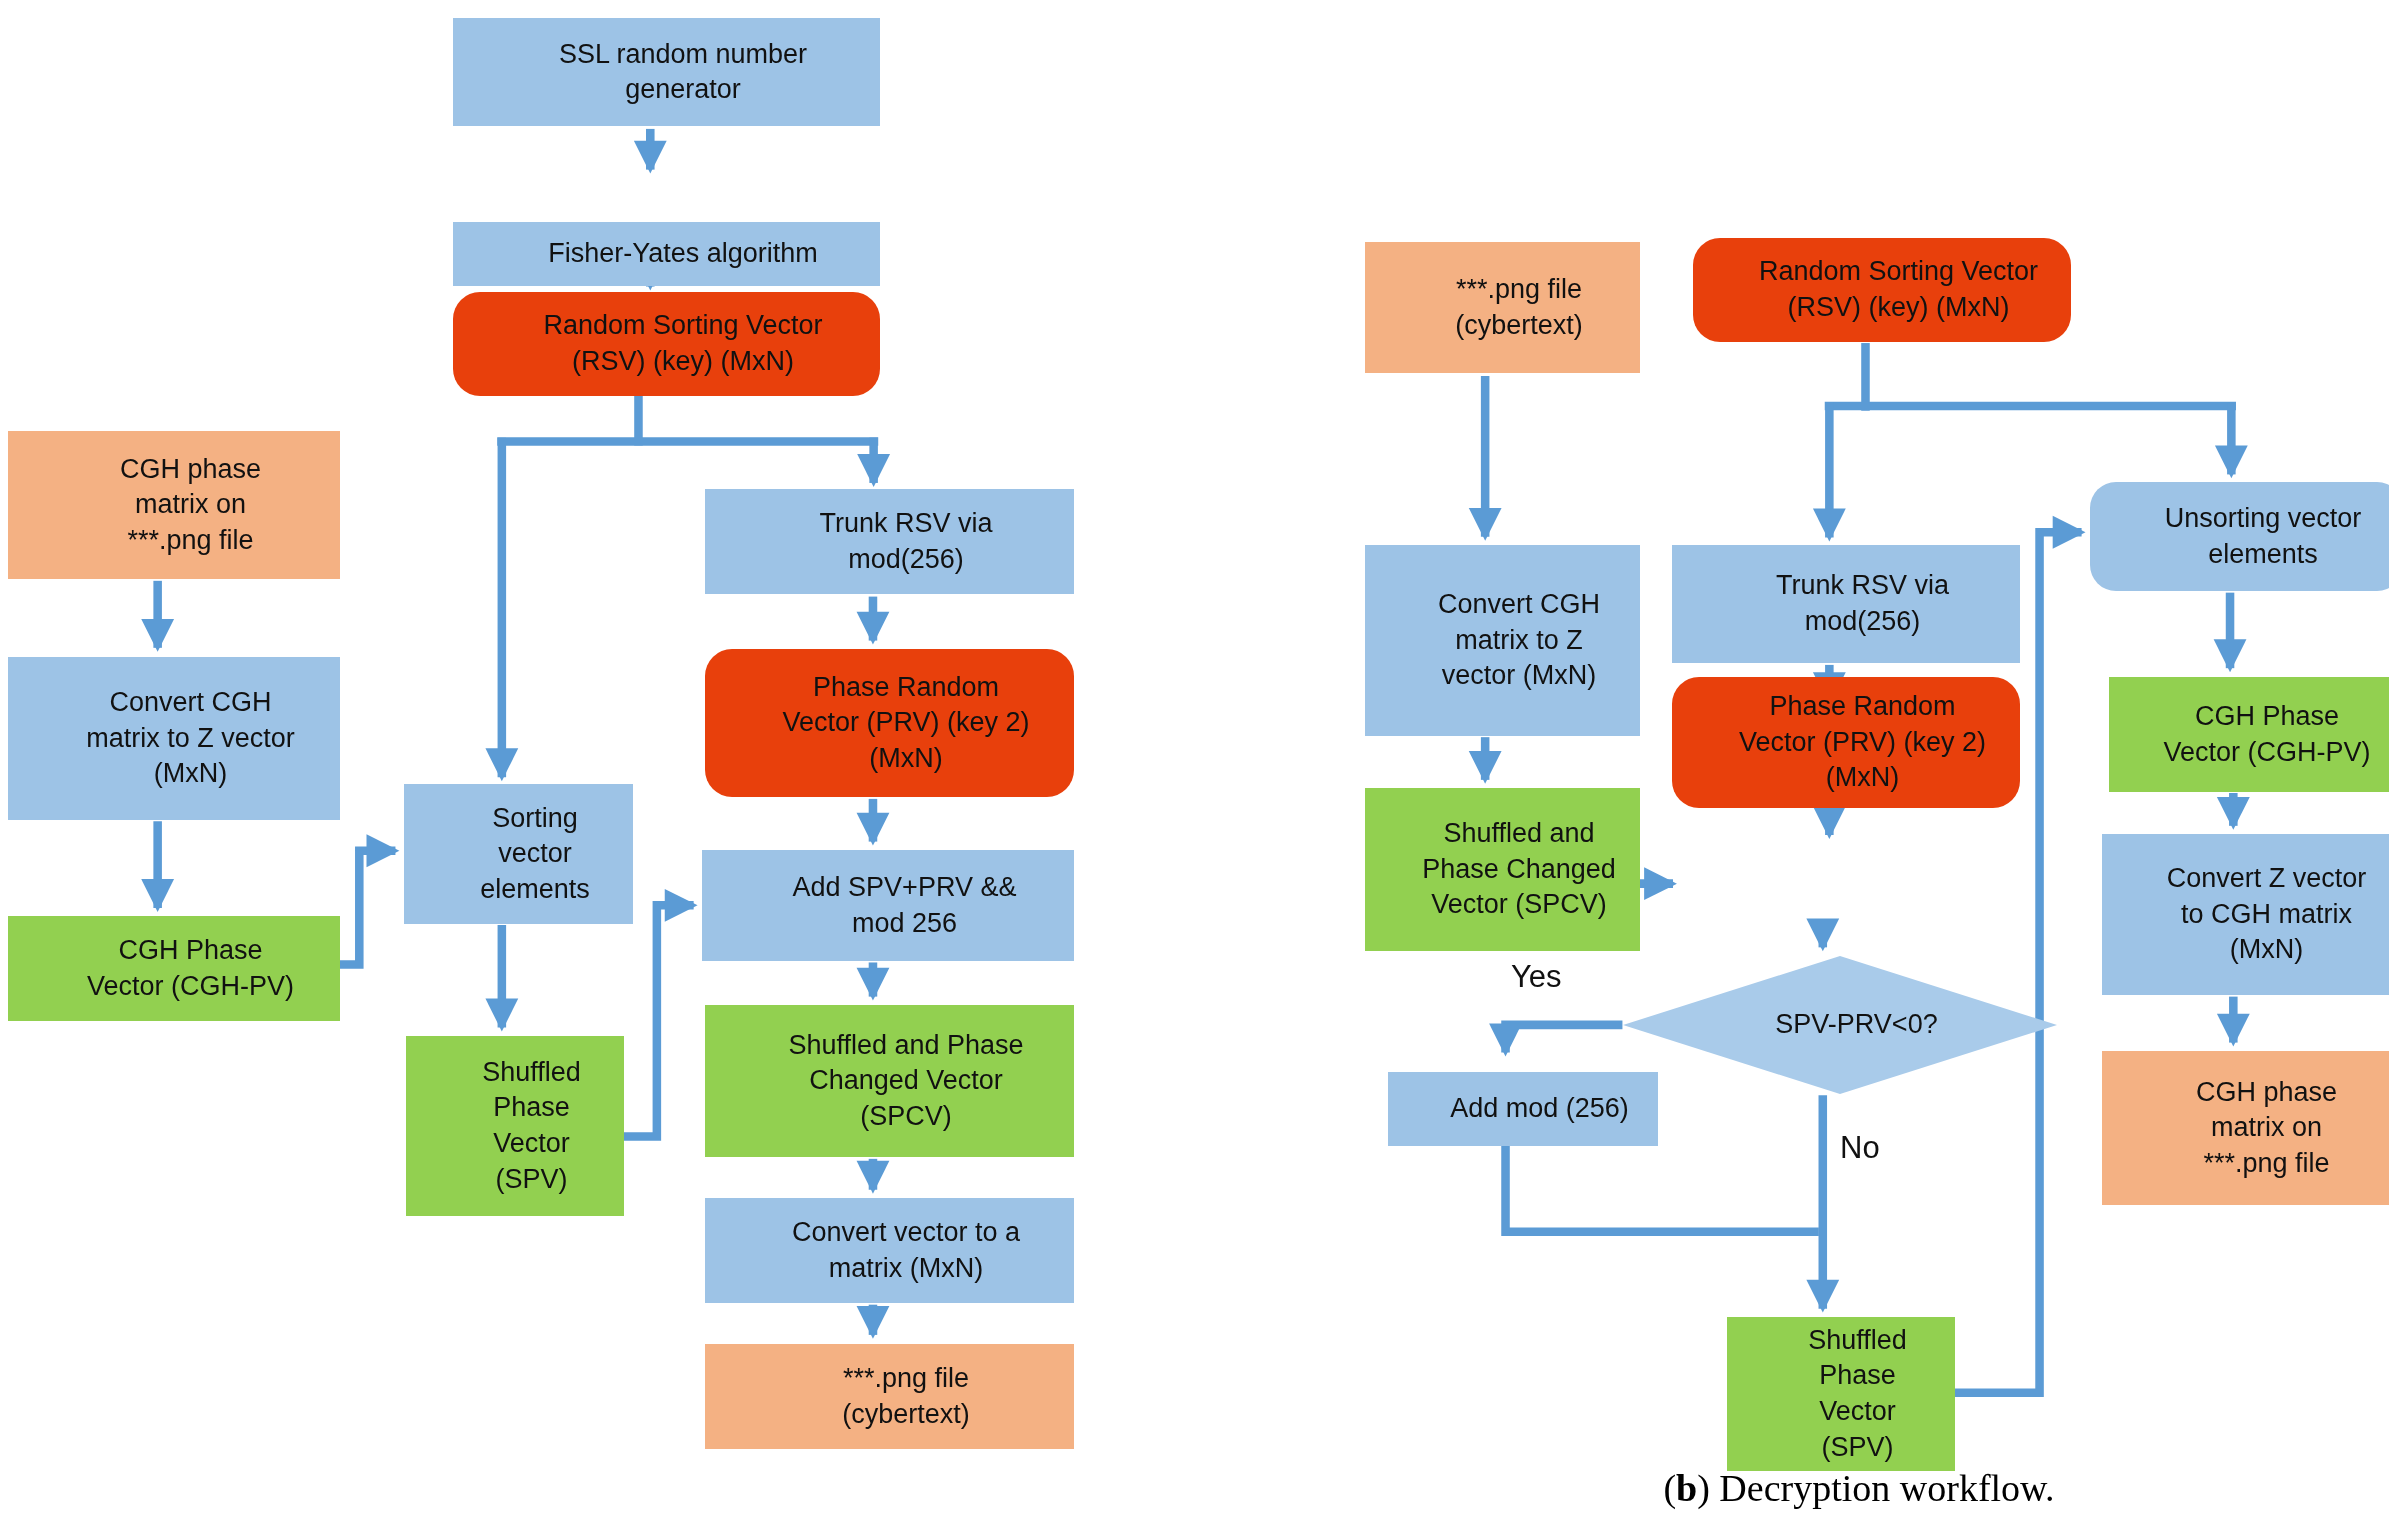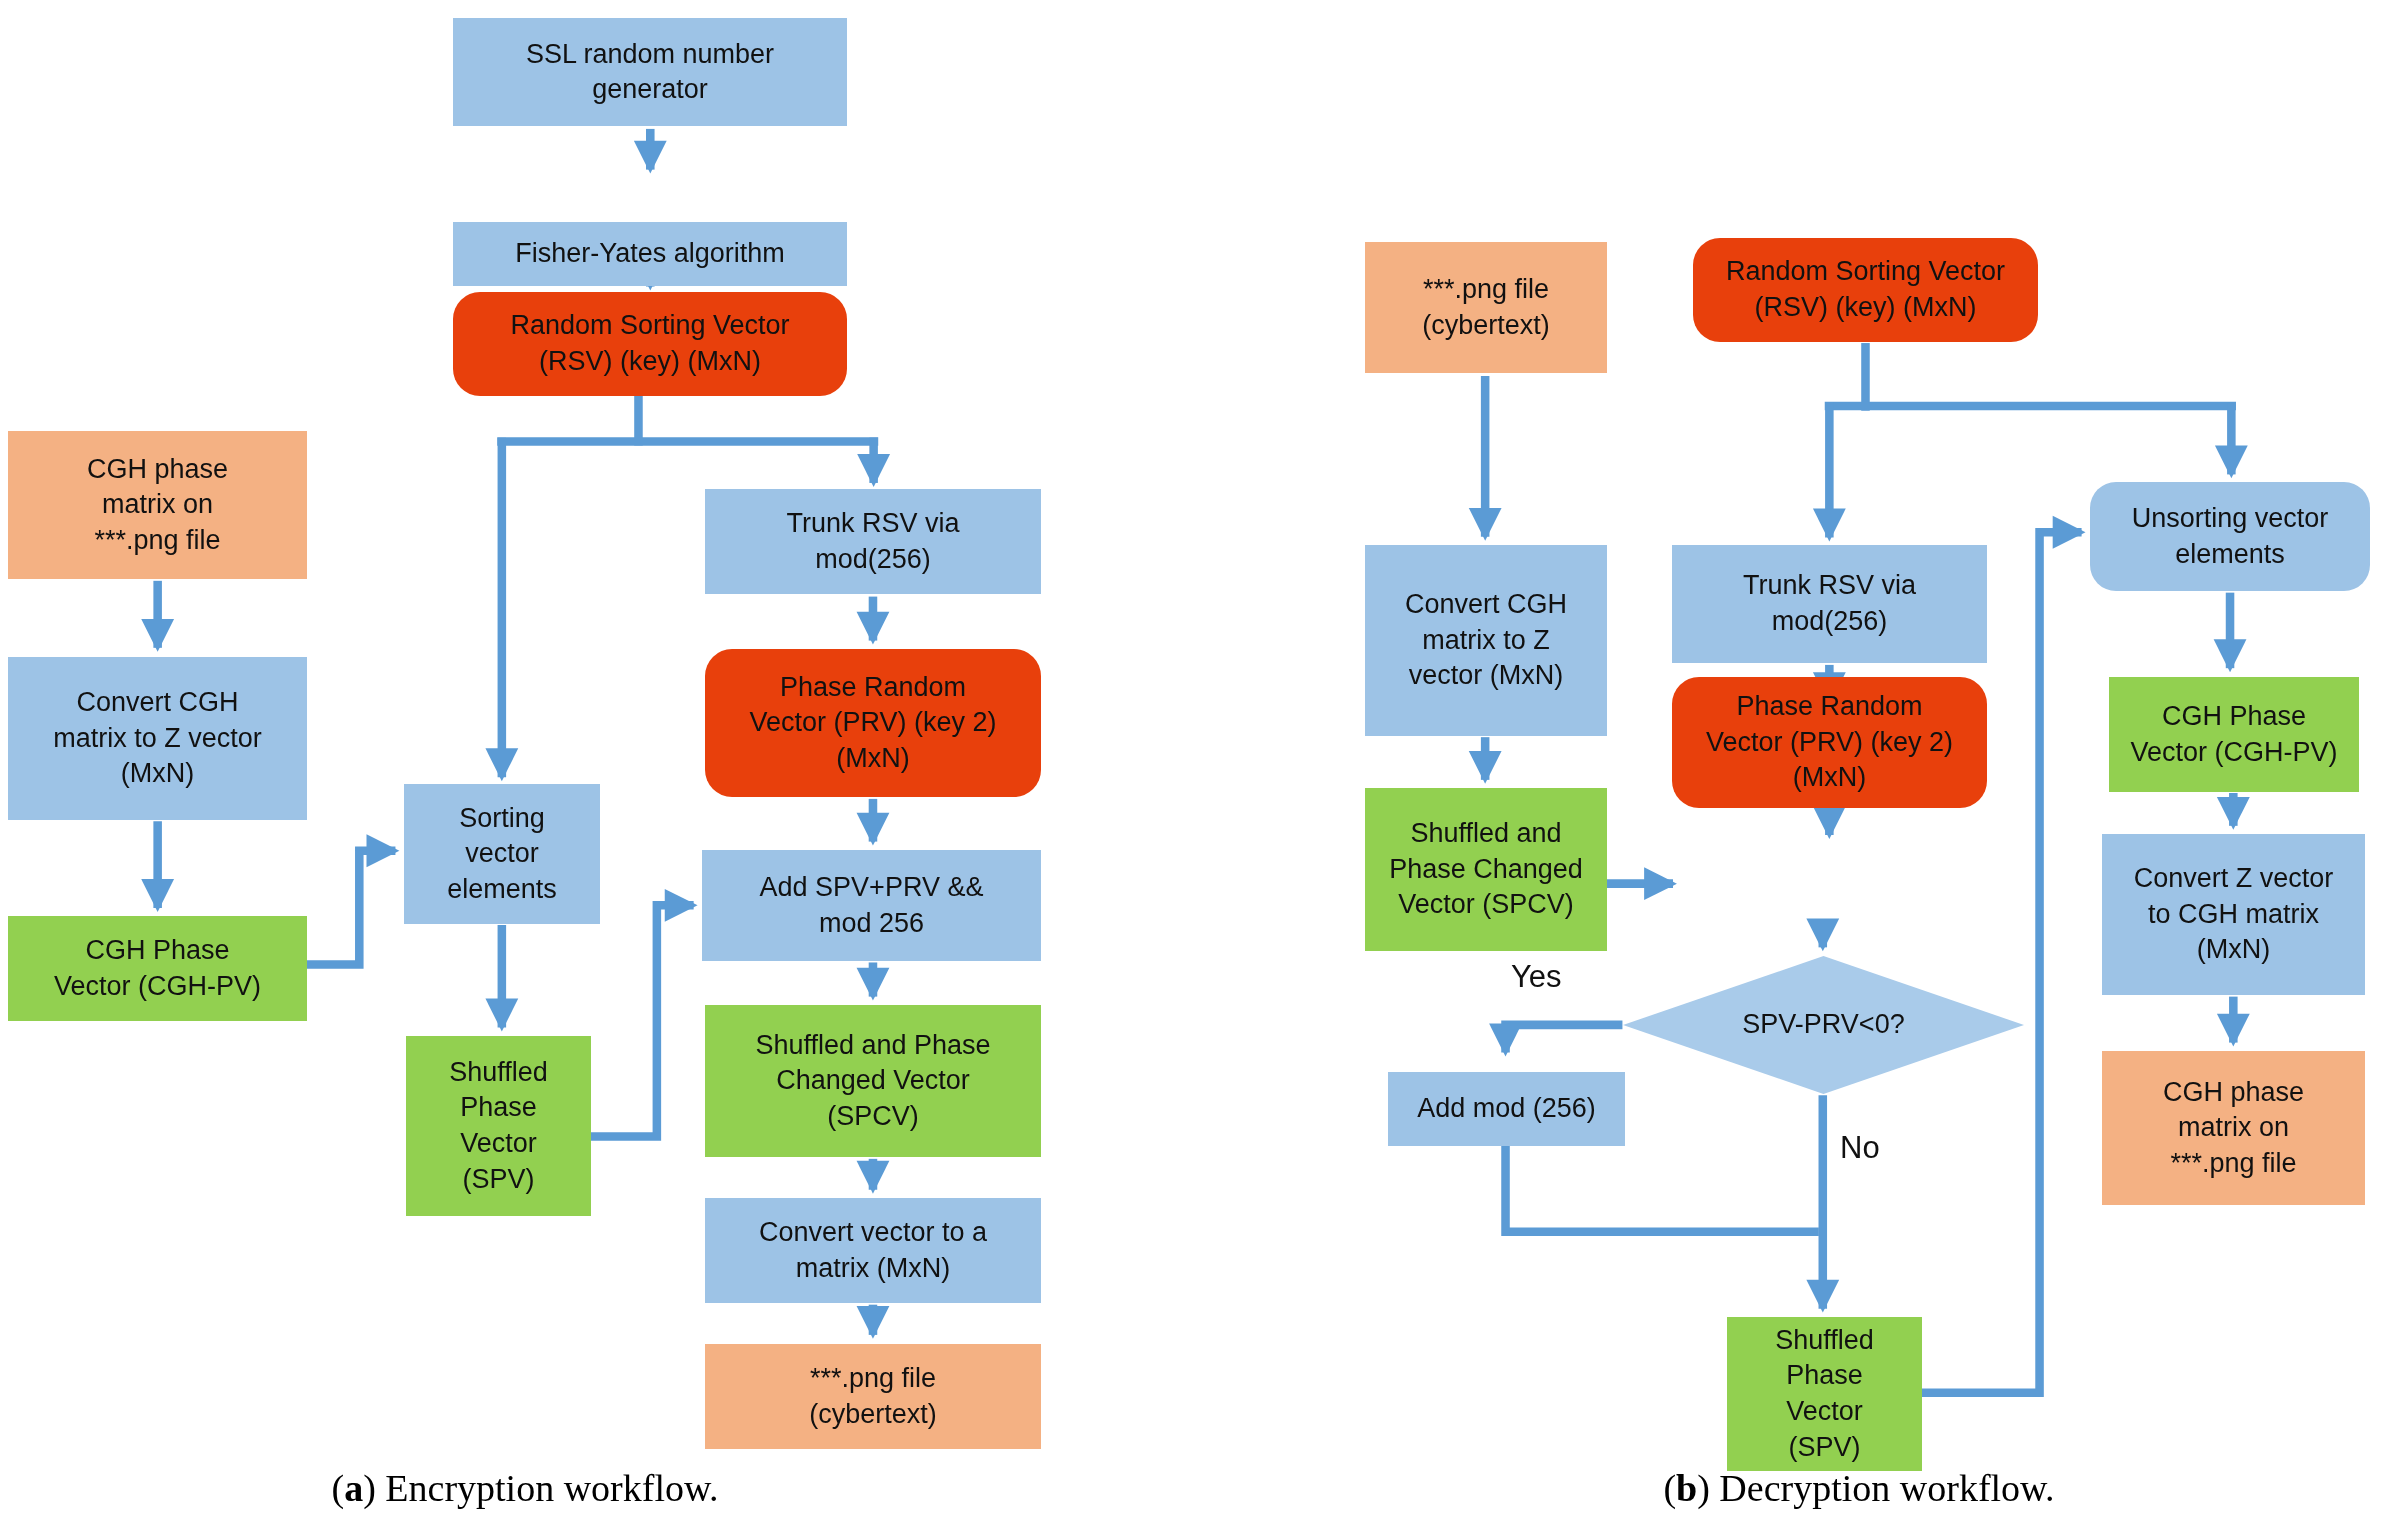--- a/index.html
+++ b/index.html
@@ -14,21 +14,21 @@
   html,body{margin:0;padding:0;background:#ffffff;}
   .stage{
     position:relative;width:2389px;height:1540px;background:#ffffff;overflow:hidden;
     font-family:"Liberation Sans","DejaVu Sans",sans-serif;
   }
   .arrow-layer{position:absolute;left:0;top:0;z-index:0;}
   .arrow-layer path{stroke:var(--arrow-blue);stroke-width:13;fill:none;}
   .node{
     position:absolute;z-index:1;display:flex;align-items:center;justify-content:center;
     text-align:center;white-space:pre-line;color:var(--text-color);
-    font-size:27px;line-height:1.32;
+    font-size:27px;line-height:1.32;padding-left:33px;
   }
   .blue{background:var(--process-blue);}
   .red{background:var(--key-red);border-radius:27px;}
   .green{background:var(--data-green);}
   .orange{background:var(--file-orange);}
   .diamond{
     background:var(--decision-fill);
     clip-path:polygon(50% 0%,100% 50%,50% 100%,0% 50%);
   }
   .flow-label{
@@ -135,21 +135,20 @@
   <div class="node green" style="left:705px;top:1005px;width:336px;height:152px;">Shuffled and Phase
 Changed Vector
 (SPCV)</div>
 
   <div class="node blue" style="left:705px;top:1198px;width:336px;height:105px;">Convert vector to a
 matrix (MxN)</div>
 
   <div class="node orange" style="left:705px;top:1344px;width:336px;height:105px;">***.png file
 (cybertext)</div>
 
-  <div class="caption" style="left:131px;top:1466px;width:788px;"><span>(</span><b>a</b><span>)</span><span> Encryption workflow.</span></div>
 
   <div class="node orange" style="left:1365px;top:242px;width:242px;height:131px;">***.png file
 (cybertext)</div>
 
   <div class="node red" style="left:1693px;top:238px;width:345px;height:104px;">Random Sorting Vector
 (RSV) (key) (MxN)</div>
 
   <div class="node blue" style="left:1365px;top:545px;width:242px;height:191px;">Convert CGH
 matrix to Z
 vector (MxN)</div>

